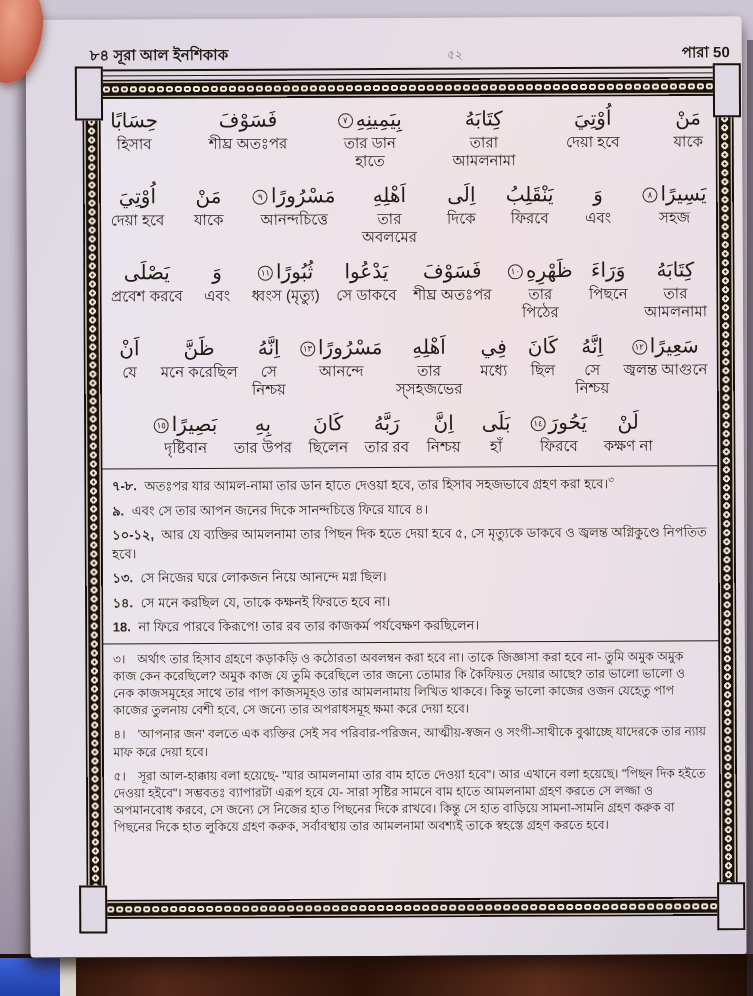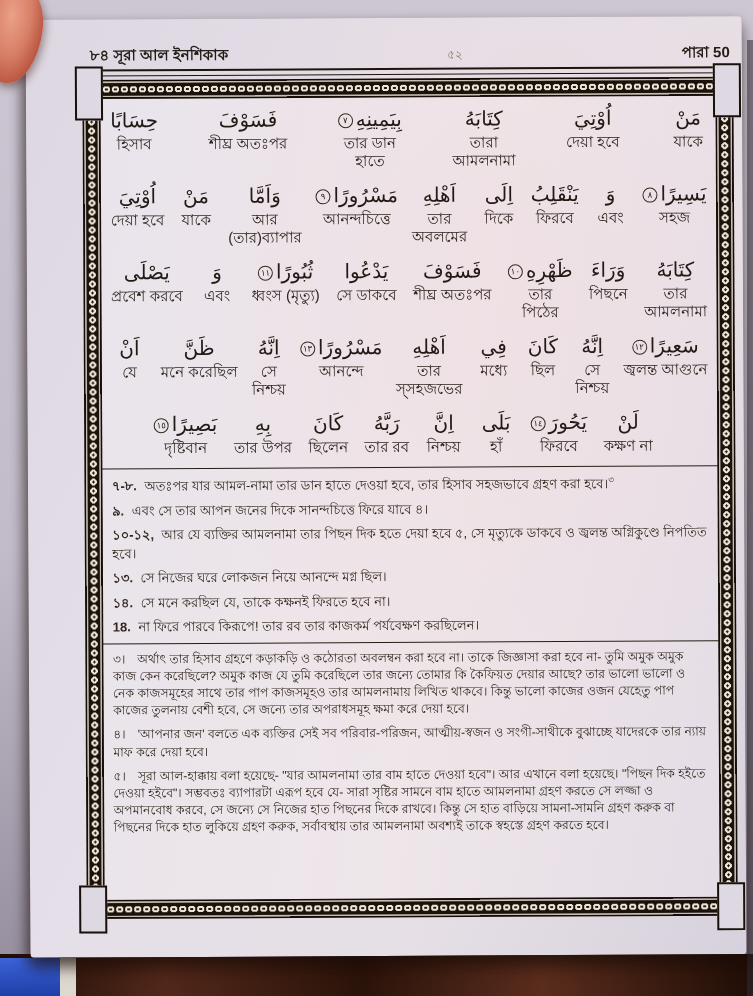--- a/index.html
+++ b/index.html
@@ -185,27 +185,20 @@
                   <div>অবলমের</div>
                 </div>
               </div>
               <div class="word">
                 <div class="ar">مَسْرُورًا<span class="ayah">٩</span></div>
                 <div class="bn">
                   <div>আনন্দচিত্তে</div>
                 </div>
               </div>
               <div class="word">
-                <div class="ar">وَاَمَّا</div>
-                <div class="bn">
-                  <div>আর</div>
-                  <div>(তার)ব্যাপার</div>
-                </div>
-              </div>
-              <div class="word">
                 <div class="ar">مَنْ</div>
                 <div class="bn">
                   <div>যাকে</div>
                 </div>
               </div>
               <div class="word">
                 <div class="ar">اُوْتِيَ</div>
                 <div class="bn">
                   <div>দেয়া হবে</div>
                 </div>

